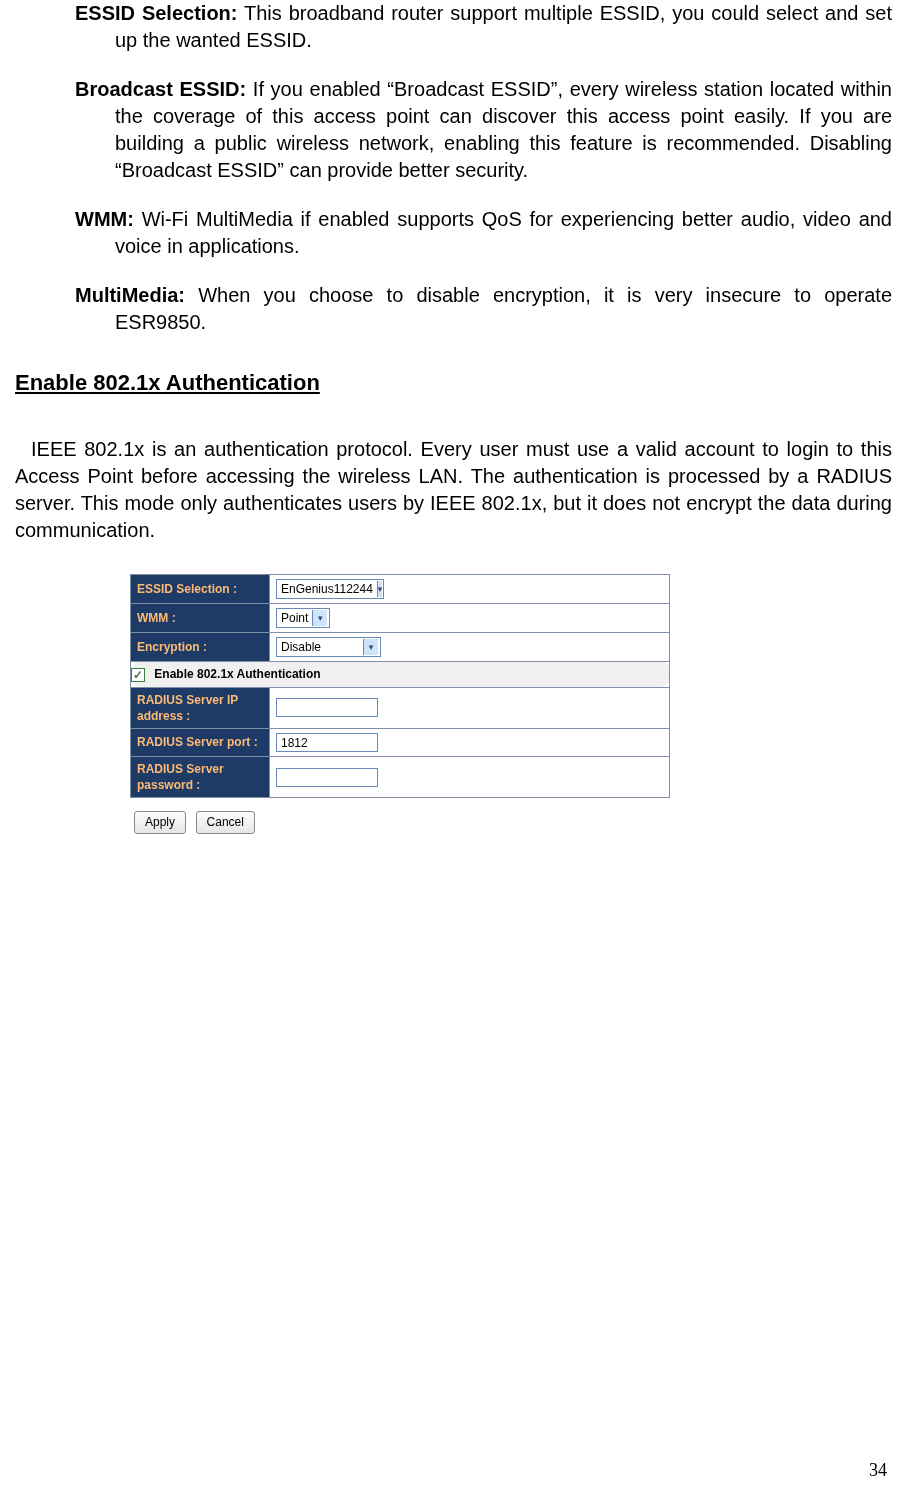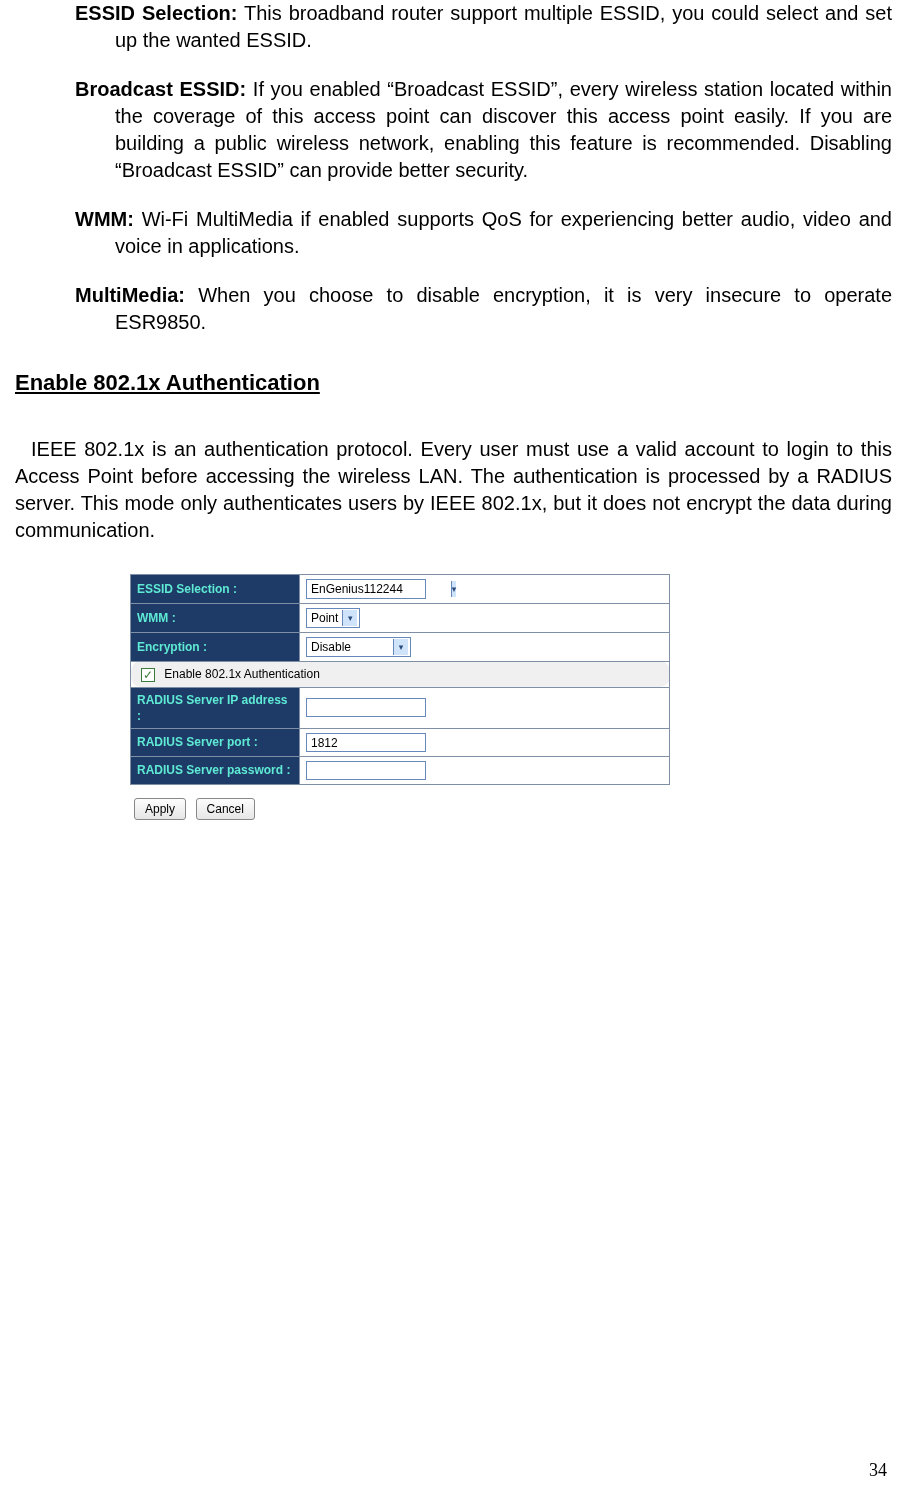--- a/index.html
+++ b/index.html
@@ -40,29 +40,29 @@
     }
     .config-table td {
       border: 1px solid #7e8fa6;
       padding: 4px 6px;
       vertical-align: middle;
       height: 26px;
       background: #fff;
     }
     .config-table td.label-cell {
       background: #1e3a66;
-      color: #5eead4;
+      color: #fdba74;
       font-weight: bold;
-      width: 169px;
+      width: 139px;
     }
     .config-table td.checkbox-row {
       background: #f0f0f0;
-      font-weight: normal;
+      font-weight: bold;
       color: #000;
-      padding: 4px 10px;
+      padding: 4px 0;
       border-radius: 10px;
     }
     .select {
       display: inline-flex;
       align-items: center;
       border: 1px solid #6688bb;
       background: #fff;
       font-size: 12px;
       font-family: Arial, sans-serif;
       padding: 1px 2px 1px 4px;
@@ -76,21 +76,21 @@
       display: inline-flex;
       align-items: center;
       justify-content: center;
       margin-left: 4px;
       color: #2a4a7a;
       font-size: 9px;
     }
     .text-input {
       border: 1px solid #6688bb;
       background: #fff;
-      width: 120px;
+      width: 102px;
       height: 19px;
       font-size: 12px;
       padding: 1px 4px;
       font-family: Arial, sans-serif;
     }
     .checkbox {
       display: inline-block;
       width: 14px;
       height: 14px;
       border: 1px solid #3a7a3a;
@@ -146,21 +146,21 @@
 
 <div class="heading">Enable 802.1x Authentication</div>
 
 <div class="intro">IEEE 802.1x is an authentication protocol. Every user must use a valid account to login to this Access Point before accessing the wireless LAN. The authentication is processed by a RADIUS server. This mode only authenticates users by IEEE 802.1x, but it does not encrypt the data during communication.</div>
 
 <table class="config-table">
   <tbody>
       <tr>
     <td class="label-cell">ESSID Selection :</td>
     <td>
-      <span class="select" style="width:120px;gap:44px;">
+      <span class="select" style="width:108px;">
         <span>EnGenius112244</span>
         <span class="arrow">▾</span>
       </span>
     </td>
   </tr>
   <tr>
     <td class="label-cell">WMM :</td>
     <td>
       <span class="select">
         <span>Point</span>

